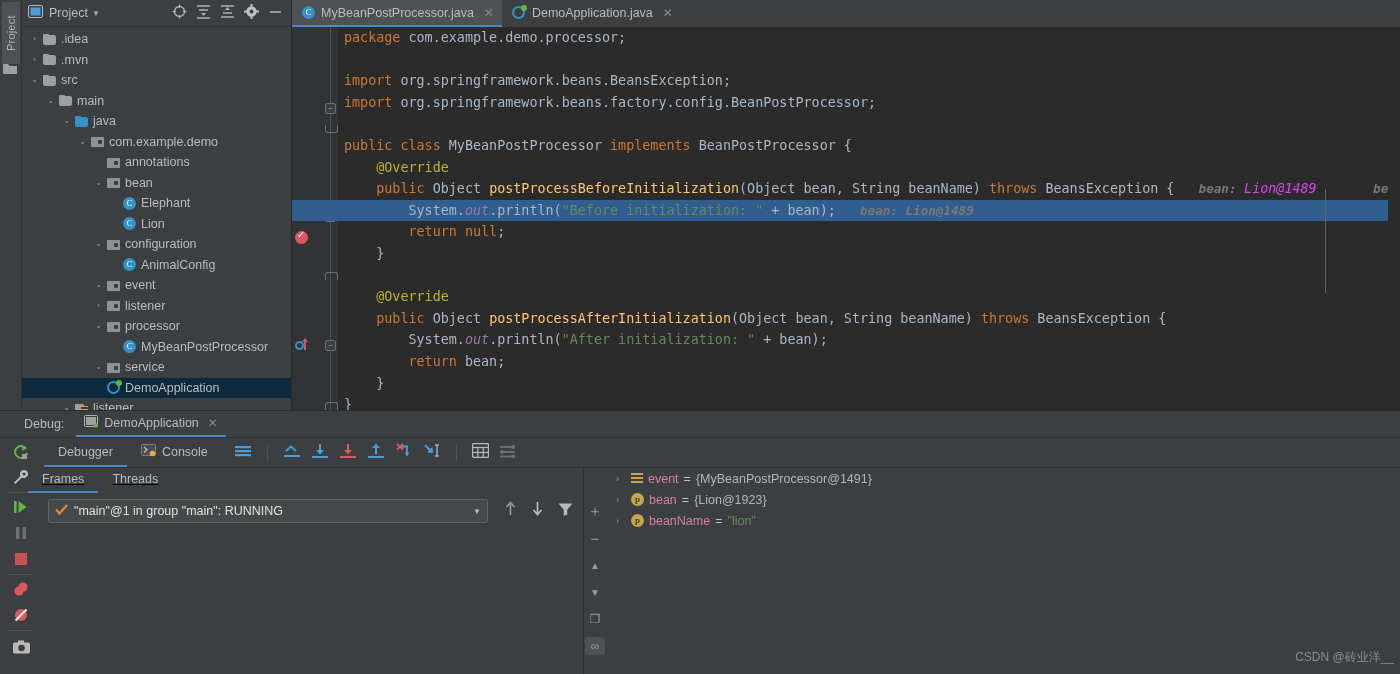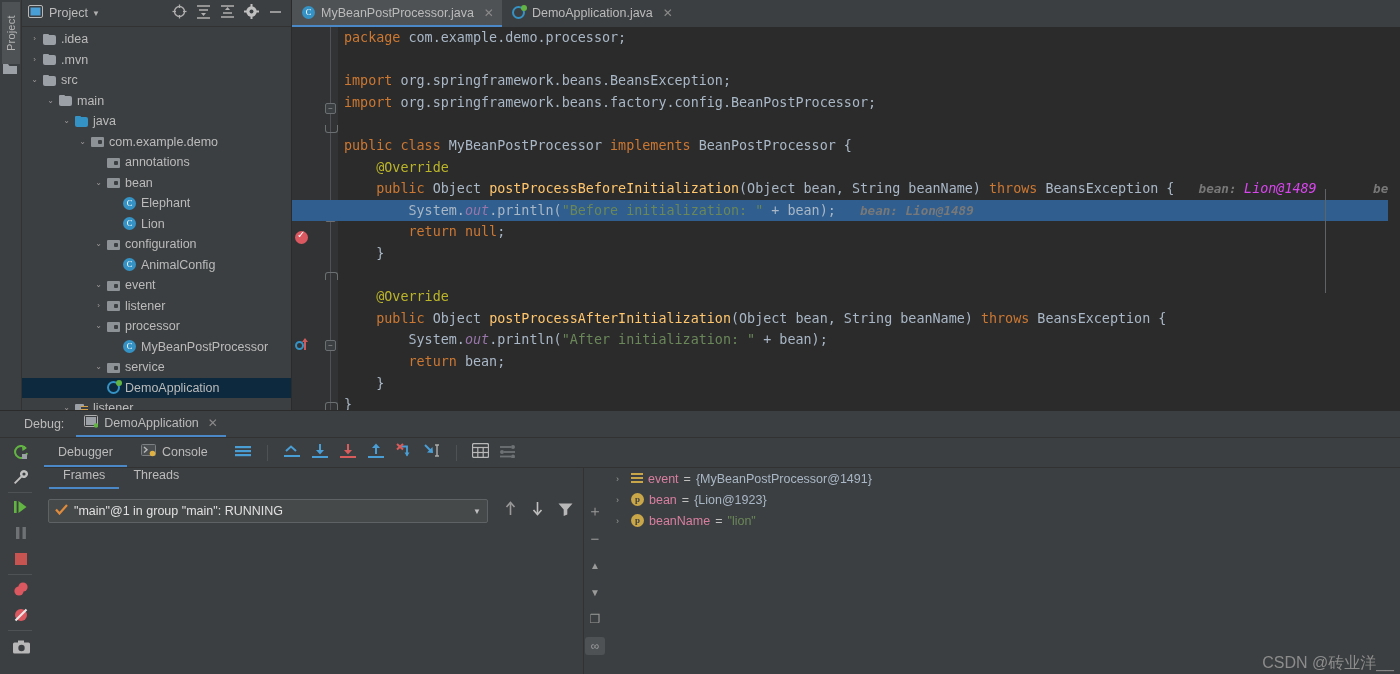--- a/index.html
+++ b/index.html
@@ -211,22 +211,22 @@
   }
   .tab2 {
     font-size: 12.5px; color: #bbbbbb; padding: 0 14px; height: 29px;
     display: flex; align-items: center; gap: 6px; border-bottom: 2px solid transparent; justify-content: flex-end;
   }
   .tab2.active { border-bottom: 2px solid #4a88c7; }
   .tb-icons { display: flex; align-items: center; gap: 10px; margin-left: 12px; }
   .tb-div { width: 1px; height: 16px; background: #4f5254; margin: 0 5px; }
 
   .subtabs {
-    position: absolute; left: 49px; top: 30px; width: 540px; height: 28px;
-    display: flex; align-items: flex-start;
+    position: absolute; left: 28px; top: 30px; width: 540px; height: 28px;
+    display: flex; align-items: center; text-decoration: underline;
   }
   .subtab {
     font-size: 12.5px; color: #bbbbbb; padding: 0 14px 5px 14px;
     border-bottom: 2px solid transparent;
   }
   .subtab.active { border-bottom: 2px solid #4a88c7; }
 
   .mid-col {
     position: absolute; left: 583px; top: 58px; width: 24px; height: 178px;
     display: flex; flex-direction: column; align-items: center; padding-top: 6px; gap: 9px;
@@ -255,21 +255,21 @@
     width: 13px; height: 13px; border-radius: 50%; background: #c9a648;
     color: #3c3f41; font-size: 9px; line-height: 13px; text-align: center;
     font-family: "Liberation Serif", serif; font-weight: bold;
   }
   .var-name { color: #d87fa0; }
   .var-eq { color: #c0c0c0; }
   .var-val { color: #a9b7c6; }
   .var-val.str { color: #6a8759; }
 
   .watermark-br {
-    position: absolute; right: 6px; bottom: 0; font-size: 16px; color: #8c8c8c;
+    position: absolute; right: 6px; bottom: 8px; font-size: 12px; color: #8c8c8c;
     font-family: "Liberation Sans", sans-serif;
   }
 
   .right-scroll {
     position: absolute; right: 0; top: 27px; width: 12px; height: 383px;
     background: #2b2b2b;
   }
 </style>
 </head>
 <body>

